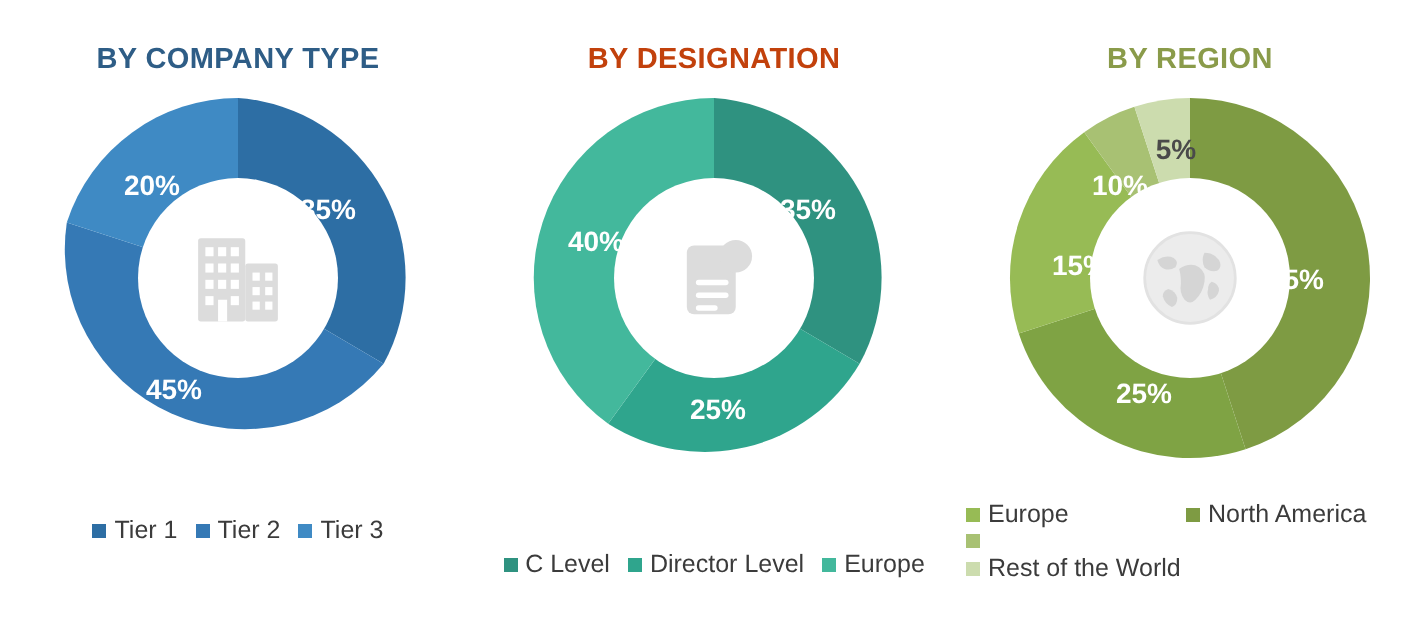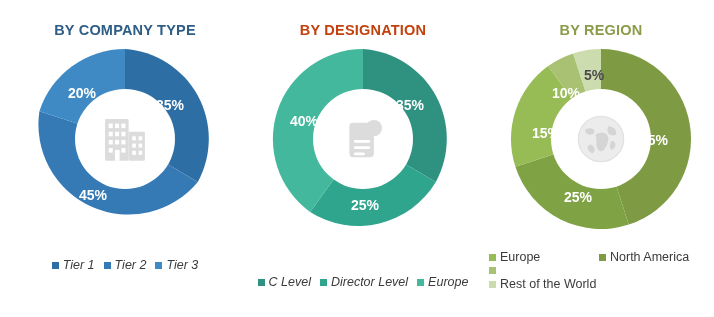--- a/index.html
+++ b/index.html
@@ -18,21 +18,20 @@
   .board {
     position: relative;
     width: 714px;
     height: 317px;
   }
 
   .panel {
     position: absolute;
     top: 0;
     height: 317px;
-    padding-left: 12px;
   }
   .panel-company { left: 0px;   width: 238px; }
   .panel-design  { left: 238px; width: 238px; }
   .panel-region  { left: 476px; width: 238px; }
 
   .panel-title {
     position: absolute;
     top: 22px;
     left: 0;
     width: 100%;
@@ -83,21 +82,20 @@
   }
   .legend-company { top: 258px; }
   .legend-design  { top: 275px; }
   .legend-region  { top: 250px; }
 
   .legend-row {
     display: flex;
     justify-content: center;
     align-items: flex-start;
     flex-wrap: wrap;
-    font-style: italic;
   }
   .legend-item {
     display: inline-flex;
     align-items: center;
     font-size: 12.5px;
     color: #3b3b3b;
     white-space: nowrap;
     margin: 0 9px 4px 0;
   }
   .legend-item:last-child { margin-right: 0; }

